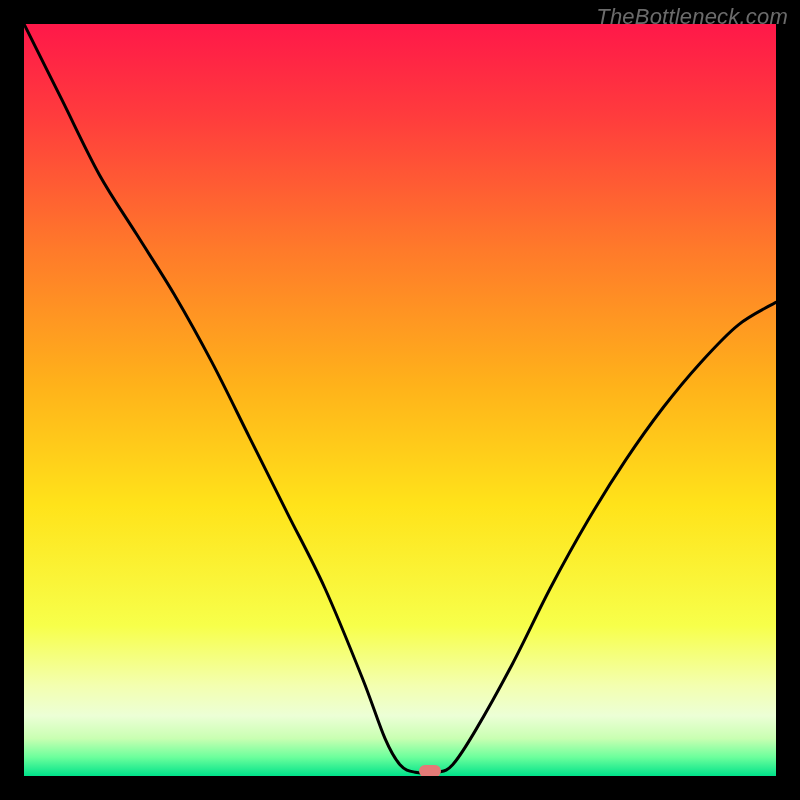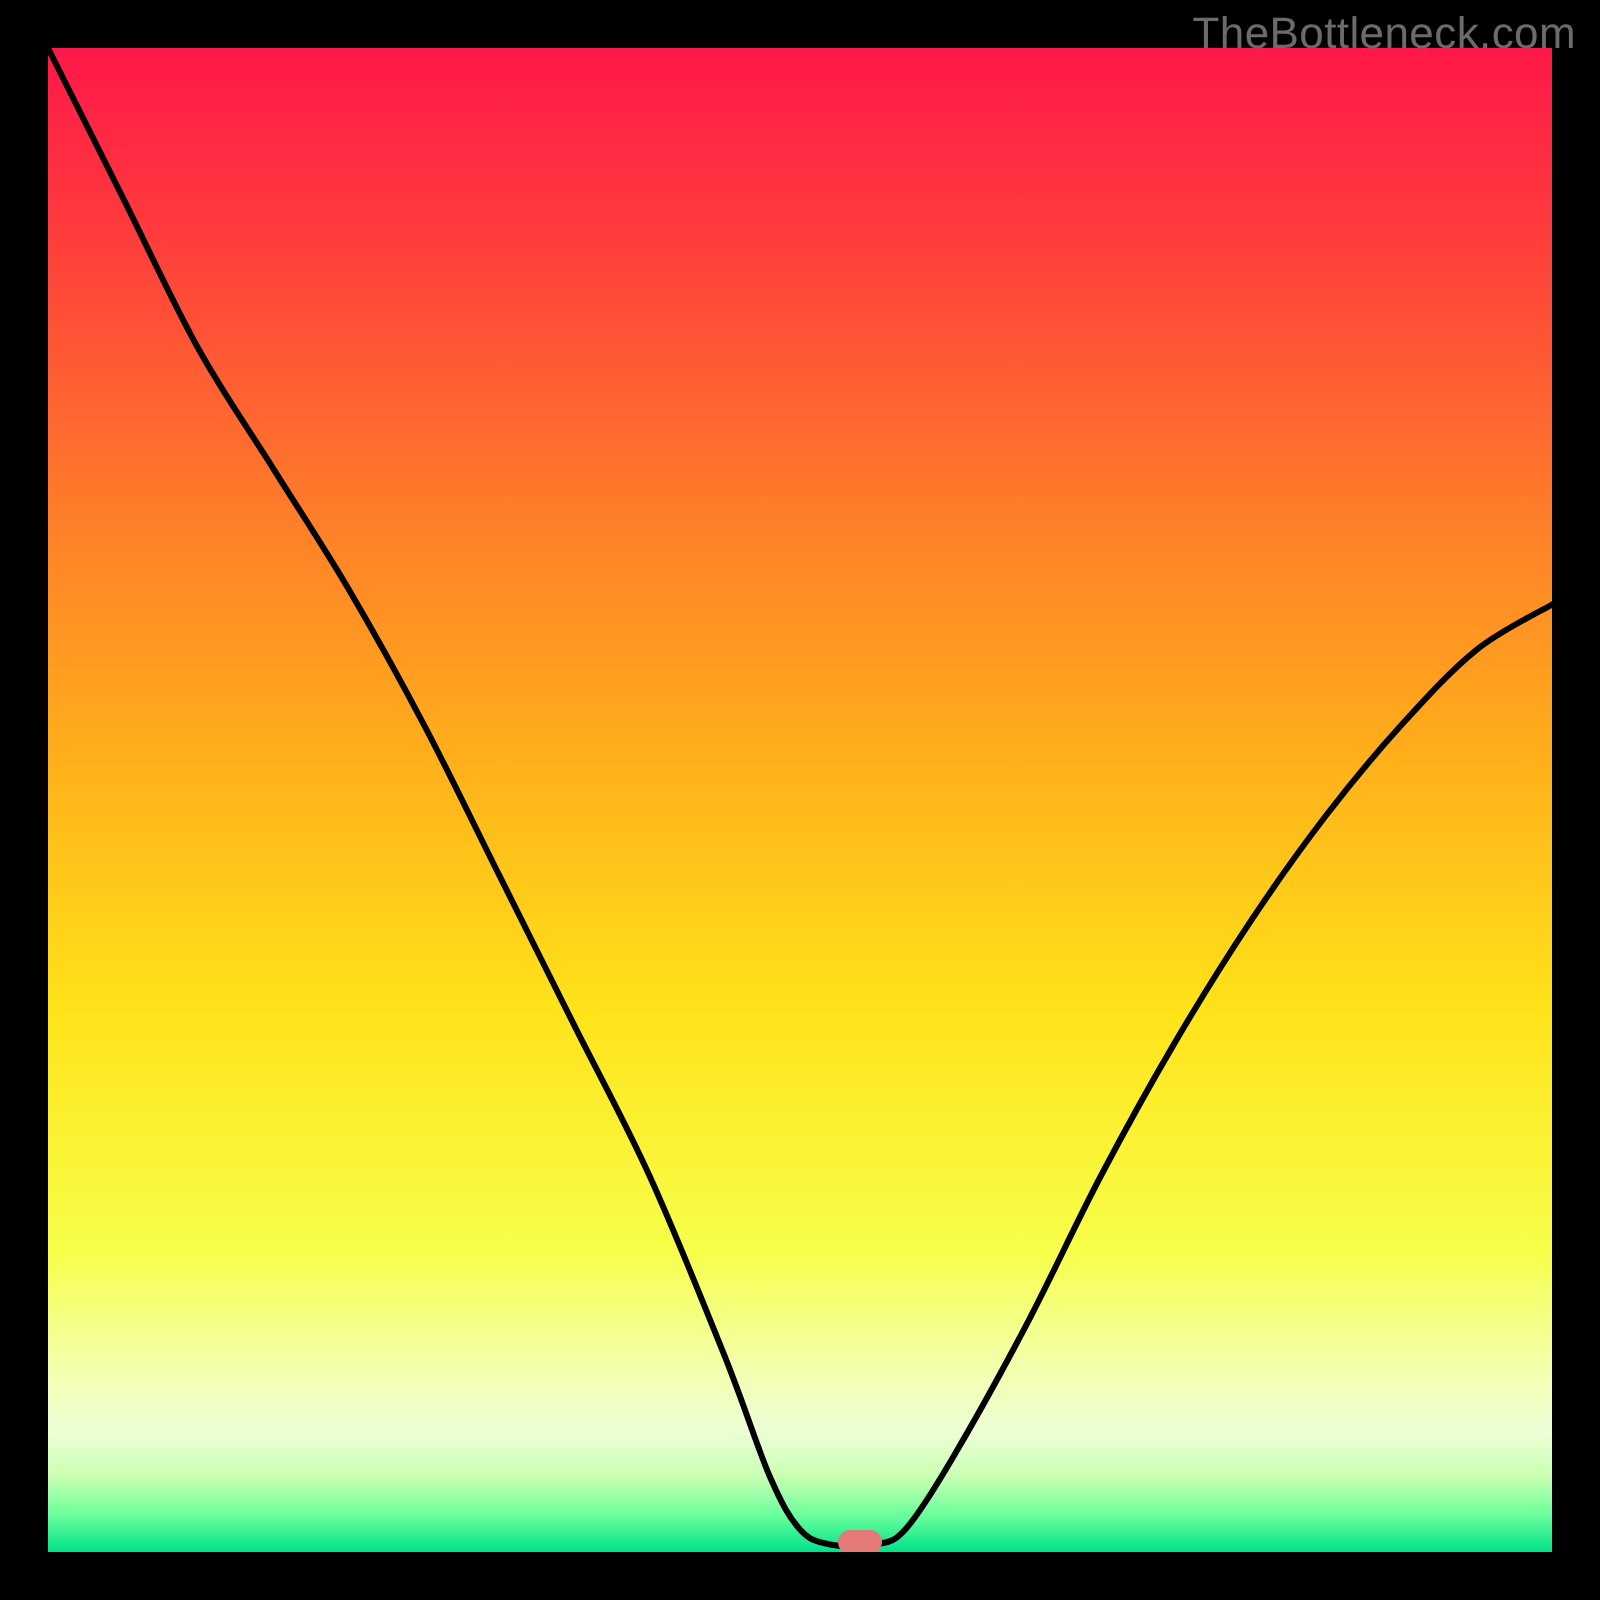--- a/index.html
+++ b/index.html
@@ -8,20 +8,21 @@
     width: 800px;
     height: 800px;
     background: #000;
     font-family: Arial, Helvetica, sans-serif;
   }
   .frame {
     position: relative;
     width: 800px;
     height: 800px;
     background: #000;
+    font-style: italic;
   }
   .watermark {
     position: absolute;
     top: 4px;
     right: 12px;
     color: #6b6b6b;
     font-size: 22px;
     font-weight: 500;
     z-index: 5;
     letter-spacing: 0.2px;

